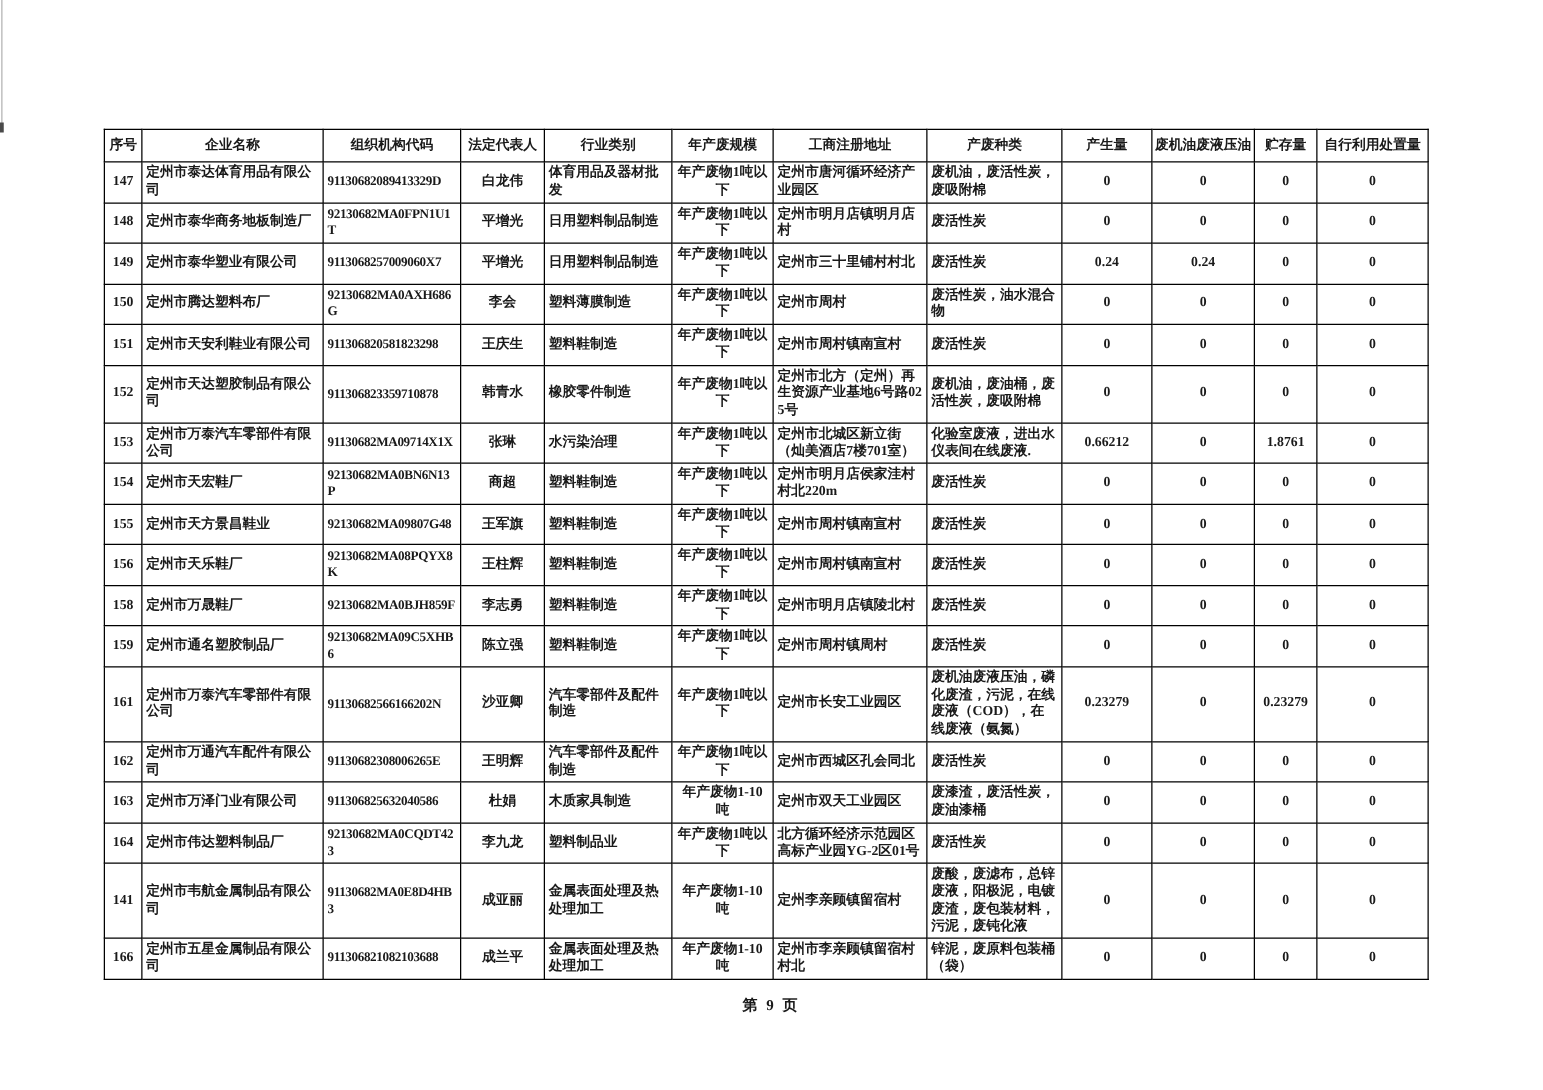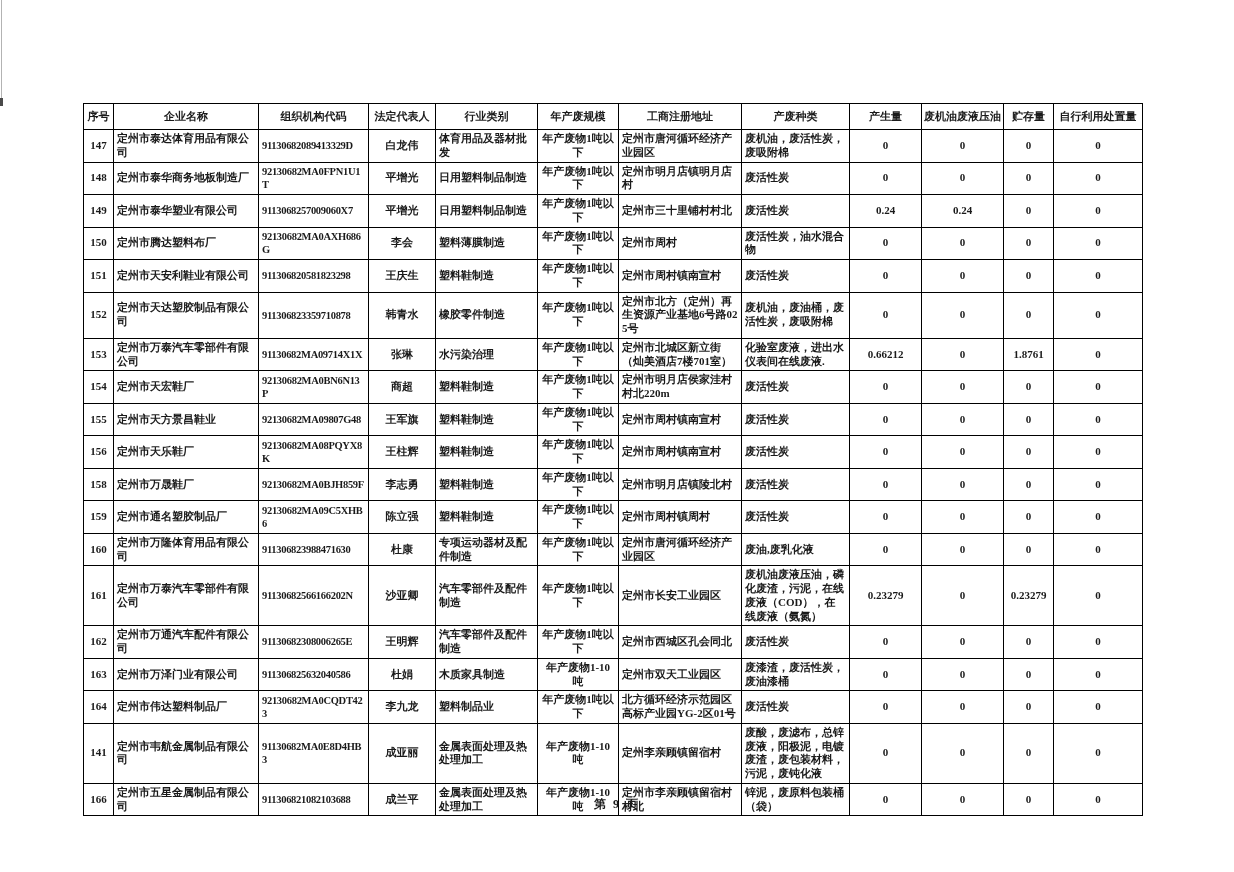--- a/index.html
+++ b/index.html
@@ -300,34 +300,20 @@
     <td class="c-industry">塑料鞋制造</td>
     <td class="c-scale">年产废物1吨以下</td>
     <td class="c-address">定州市周村镇周村</td>
     <td class="c-waste">废活性炭</td>
     <td class="c-num">0</td>
     <td class="c-num">0</td>
     <td class="c-num">0</td>
     <td class="c-num">0</td>
   </tr>
 
-  <tr>
-    <td class="c-index">160</td>
-    <td class="c-company">定州市万隆体育用品有限公司</td>
-    <td class="c-code">911306823988471630</td>
-    <td class="c-rep">杜康</td>
-    <td class="c-industry">专项运动器材及配件制造</td>
-    <td class="c-scale">年产废物1吨以下</td>
-    <td class="c-address">定州市唐河循环经济产业园区</td>
-    <td class="c-waste">废油,废乳化液</td>
-    <td class="c-num">0</td>
-    <td class="c-num">0</td>
-    <td class="c-num">0</td>
-    <td class="c-num">0</td>
-  </tr>
 
   <tr>
     <td class="c-index">161</td>
     <td class="c-company">定州市万泰汽车零部件有限公司</td>
     <td class="c-code">91130682566166202N</td>
     <td class="c-rep">沙亚卿</td>
     <td class="c-industry">汽车零部件及配件制造</td>
     <td class="c-scale">年产废物1吨以下</td>
     <td class="c-address">定州市长安工业园区</td>
     <td class="c-waste">废机油废液压油，磷化废渣，污泥，在线废液（COD），在线废液（氨氮）</td>

